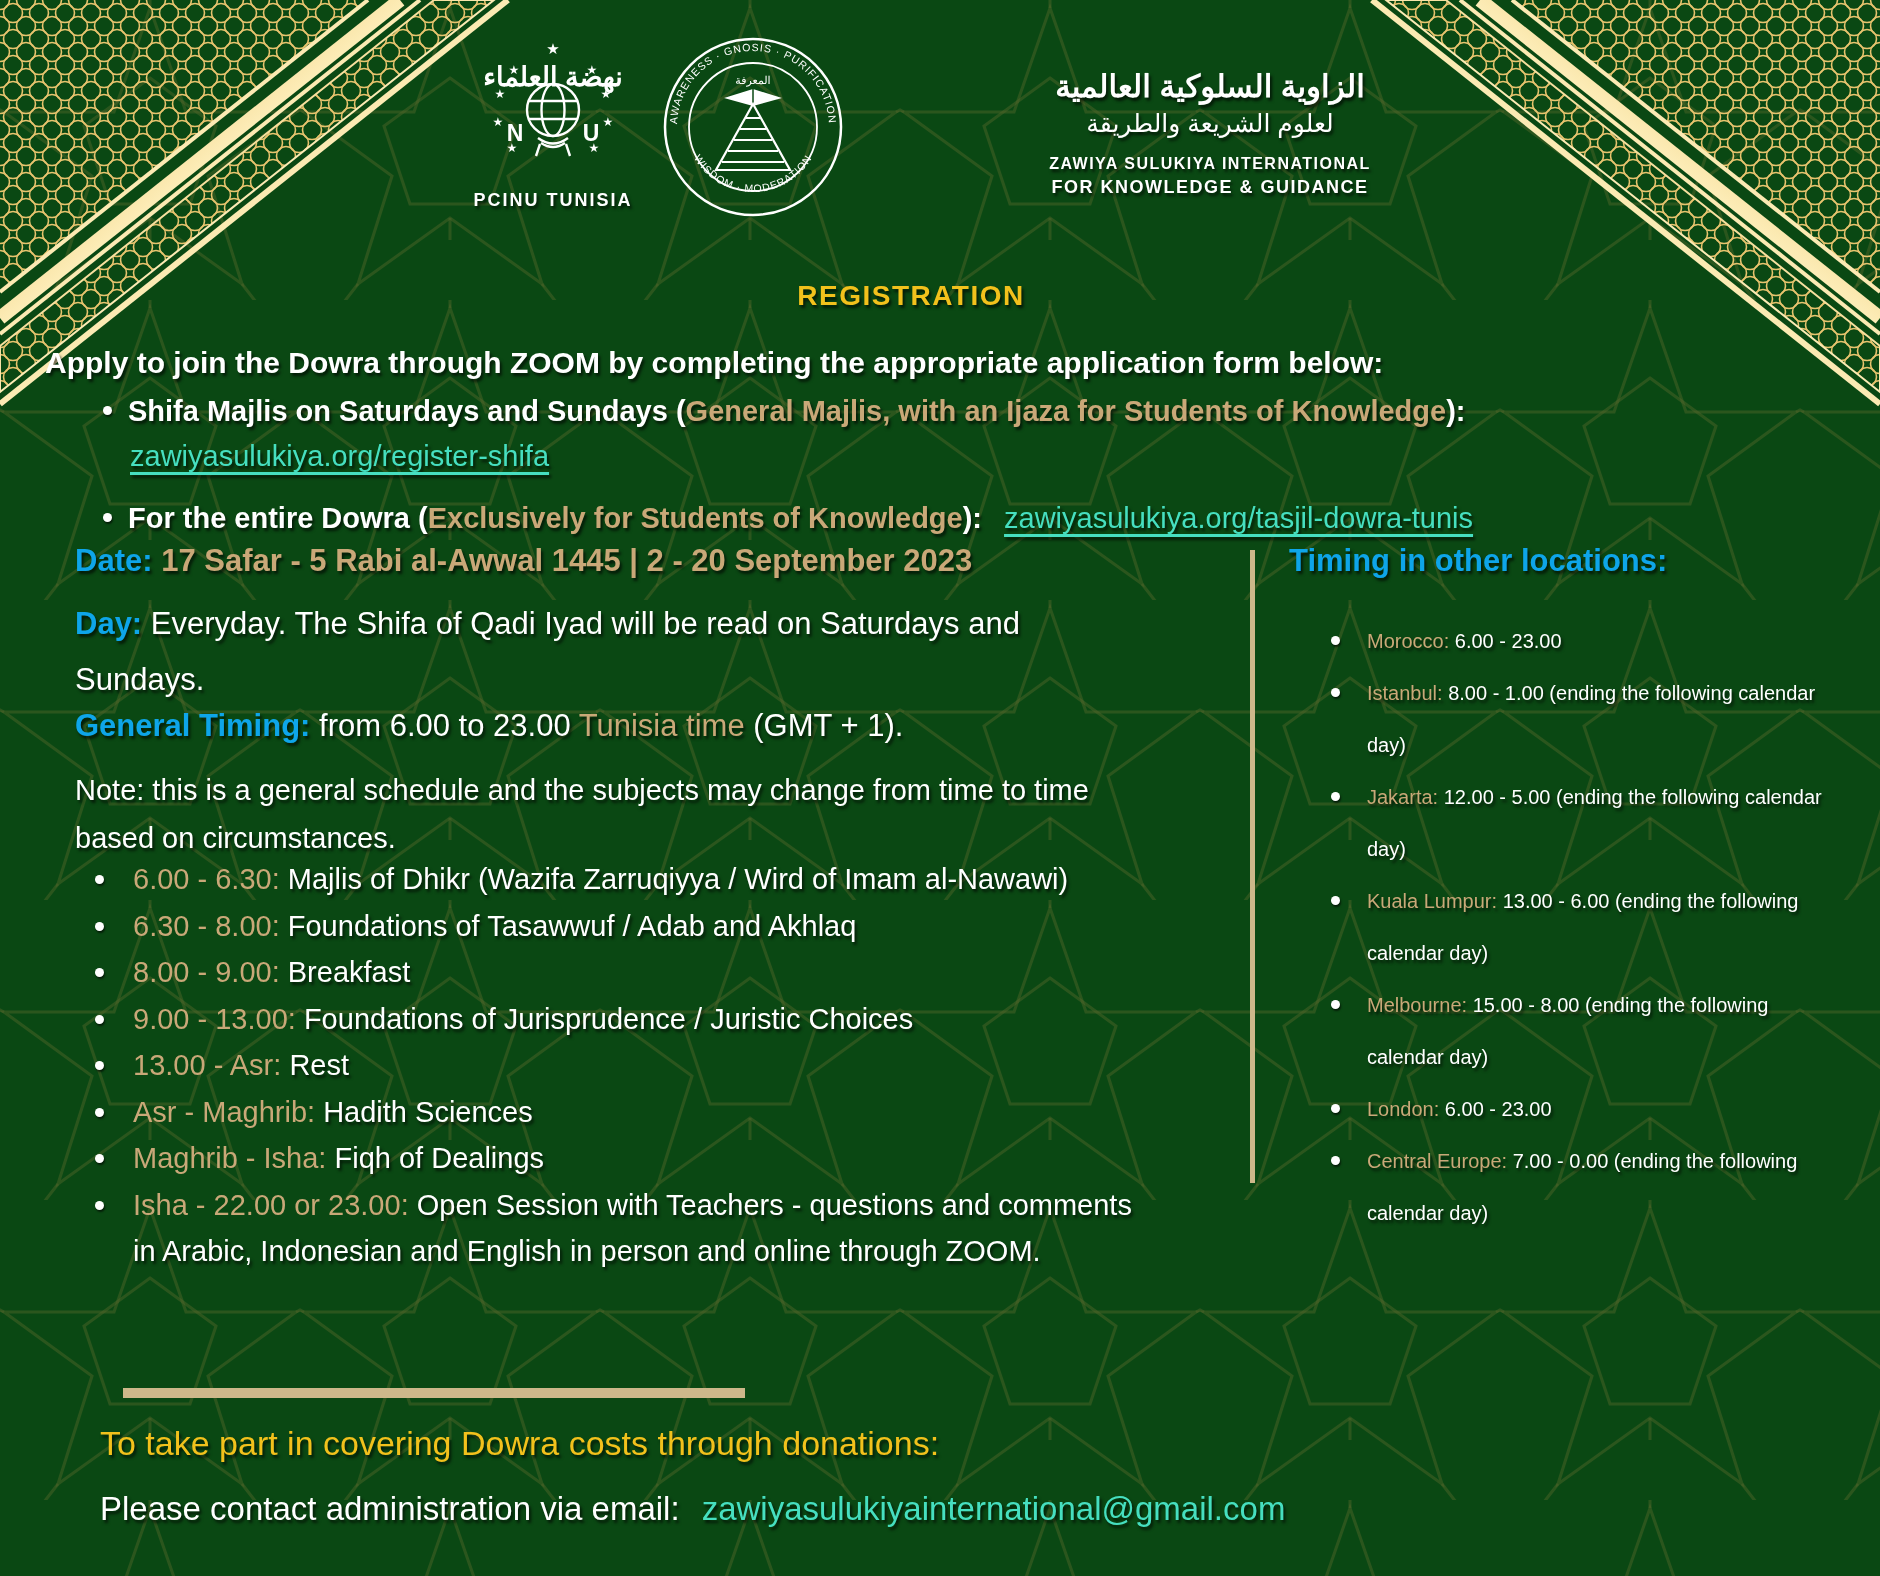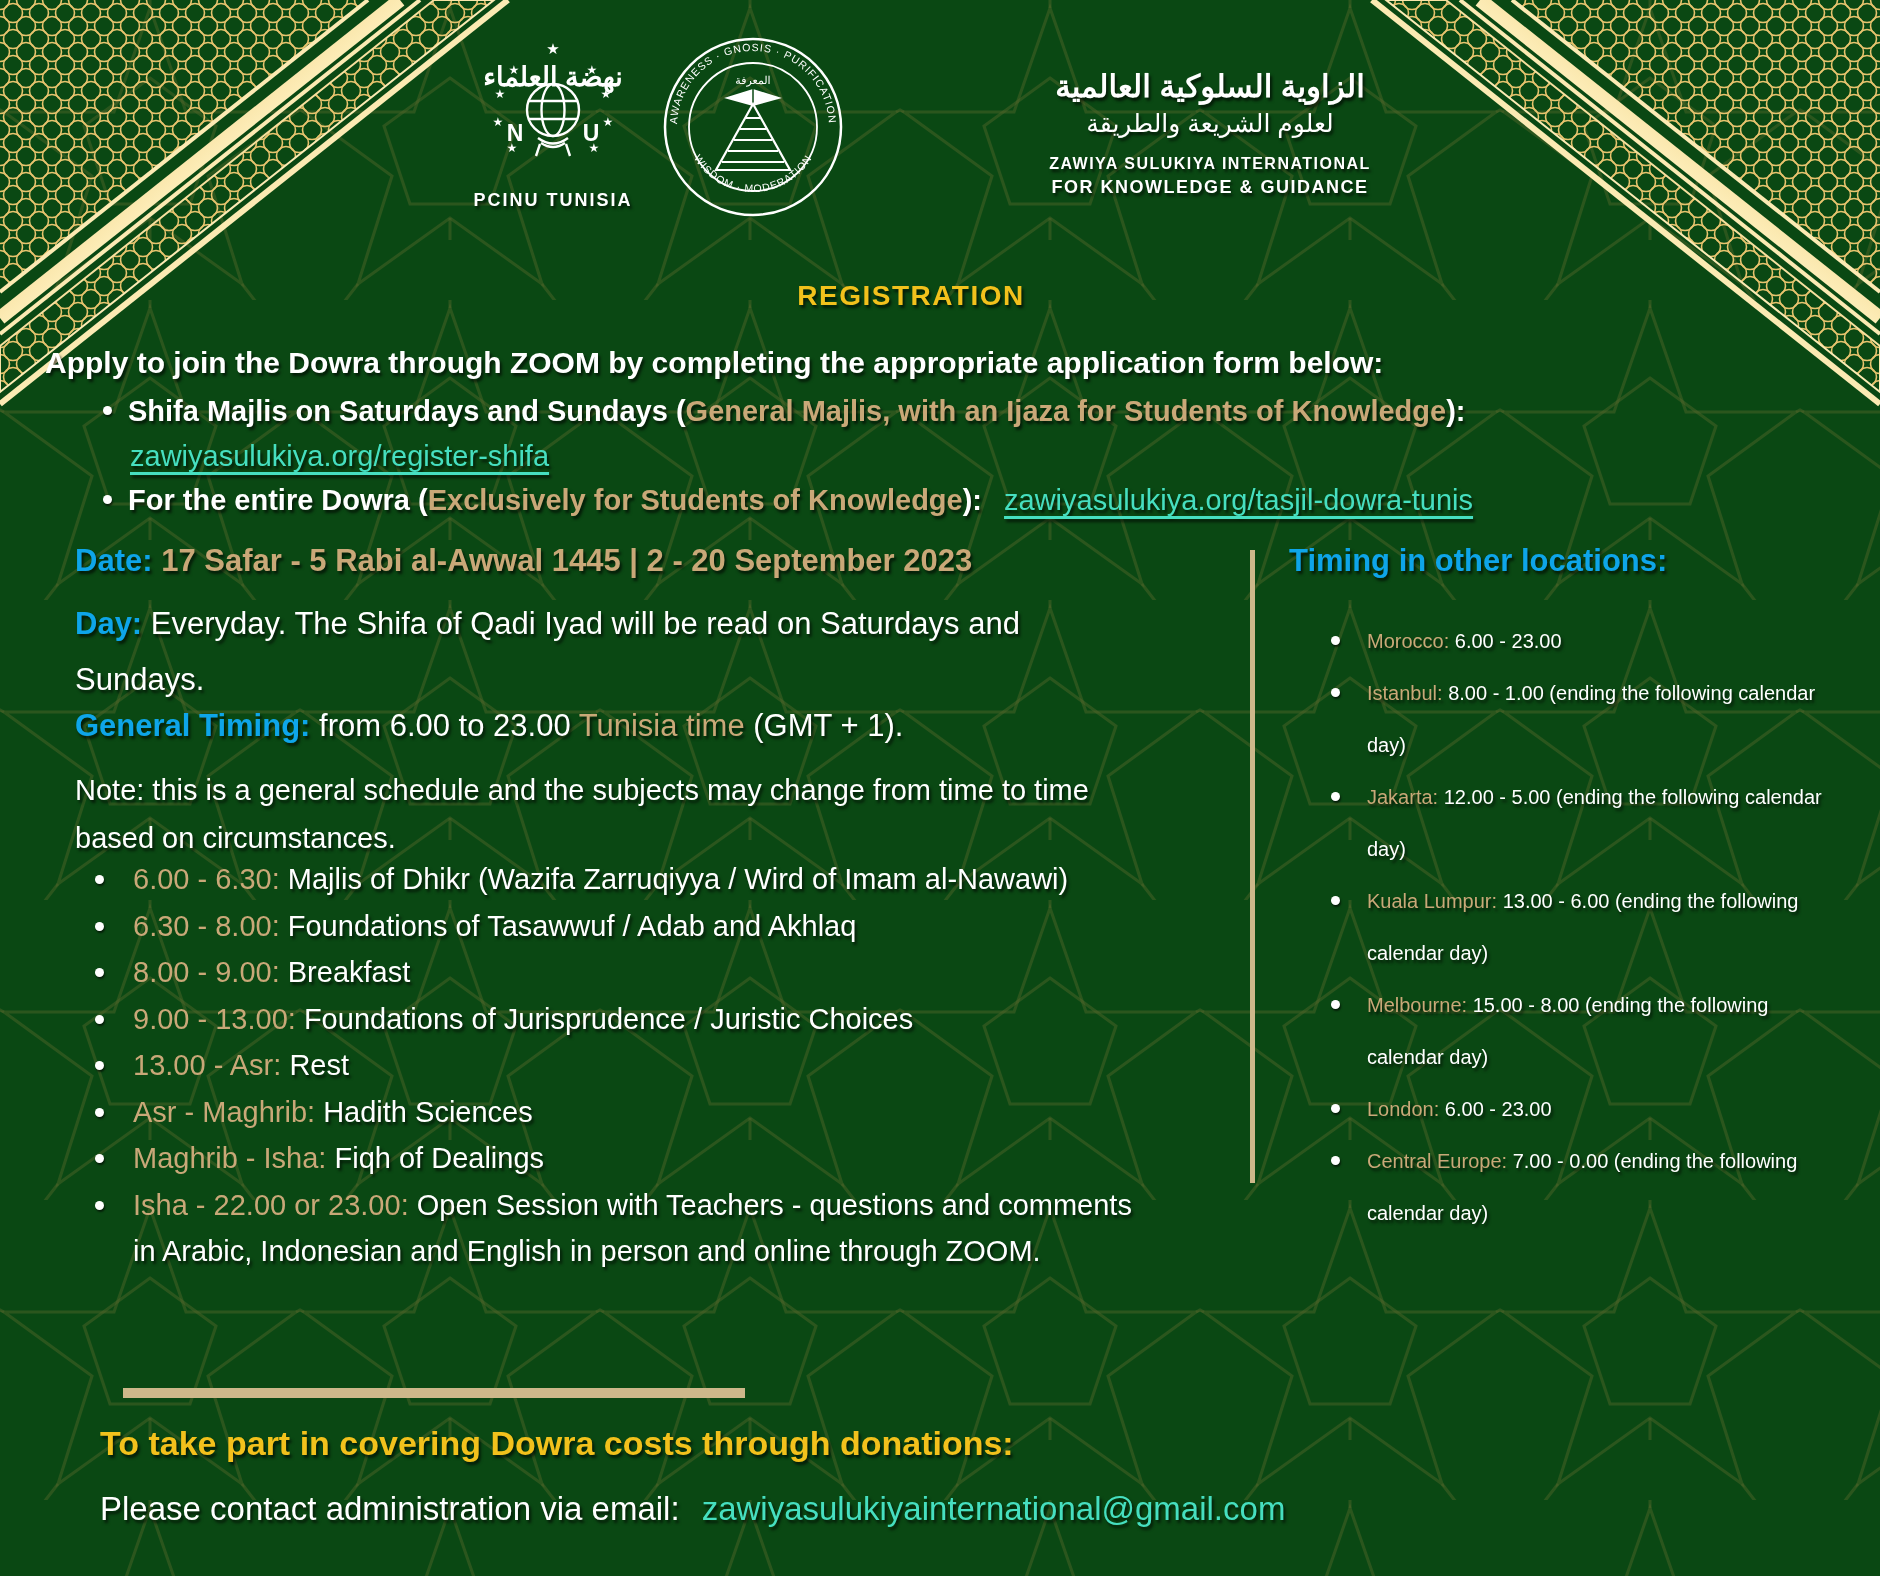--- a/index.html
+++ b/index.html
@@ -27,21 +27,21 @@
   .org-en1{font-size:16px;font-weight:bold;letter-spacing:1.5px;margin-top:16px;}
   .org-en2{font-size:18px;font-weight:bold;letter-spacing:1.5px;margin-top:4px;}
 
   
   .reg-title{left:0;top:280px;width:1822px;text-align:center;
     font-size:28px;font-weight:800;letter-spacing:1.5px;color:#F2C11C;}
   .intro-line{left:45px;top:346px;font-size:30px;font-weight:bold;white-space:nowrap;}
   .opt-line{font-size:29px;font-weight:bold;white-space:nowrap;}
   .opt1{left:103px;top:395px;}
   .opt1-link{left:130px;top:440px;font-size:29px;white-space:nowrap;}
-  .opt2{left:103px;top:484px;}
+  .opt2{left:103px;top:502px;}
   .dot{display:inline-block;width:9px;height:9px;border-radius:50%;background:#fff;
     vertical-align:middle;margin-right:16px;margin-bottom:6px;box-shadow:1px 2px 2px rgba(0,0,0,.6);}
   a.lnk, .lnk{color:#46DFC0;text-decoration:underline;text-decoration-thickness:3px;text-underline-offset:6px;font-weight:normal;cursor:pointer;}
 
   
   .date-line{left:75px;top:543px;font-size:31px;font-weight:bold;white-space:nowrap;}
   .day-line{left:75px;top:596px;width:1000px;font-size:31px;line-height:56px;}
   .timing-line{left:75px;top:708px;font-size:31px;white-space:nowrap;}
   .note-line{left:75px;top:766px;width:1070px;font-size:29px;line-height:48px;}
   .sched{left:95px;top:856px;width:1055px;list-style:none;margin:0;padding:0;
@@ -56,21 +56,21 @@
   
   .loc-title{left:1289px;top:543px;font-size:31px;font-weight:bold;white-space:nowrap;}
   .loc-list{left:1322px;top:606px;width:510px;list-style:none;margin:9px;padding:0;
     font-size:20px;line-height:52px;}
   .loc-list li{position:relative;padding-left:36px;}
   .loc-list .dot2{position:absolute;left:0;top:21px;width:9px;height:9px;border-radius:50%;
     background:#fff;box-shadow:1px 2px 2px rgba(0,0,0,.6);}
 
   
   .hdivider{left:123px;top:1388px;width:622px;height:10px;background:#CDB88A;}
-  .donate-line{left:100px;top:1424px;font-size:34px;font-weight:bold;color:#F2C11C;white-space:nowrap;}
+  .donate-line{left:100px;top:1424px;font-size:34px;font-weight:normal;color:#F2C11C;white-space:nowrap;}
   .contact-line{left:100px;top:1490px;font-size:33px;white-space:nowrap;}
   .contact-line .email{margin-left:22px;font-weight:normal;cursor:pointer;}
 </style>
 </head>
 <body>
 
 <div class="poster">
 
   <svg class="abs" style="left:0;top:0;" width="1880" height="1576" viewBox="0 0 1880 1576">
     <defs>

